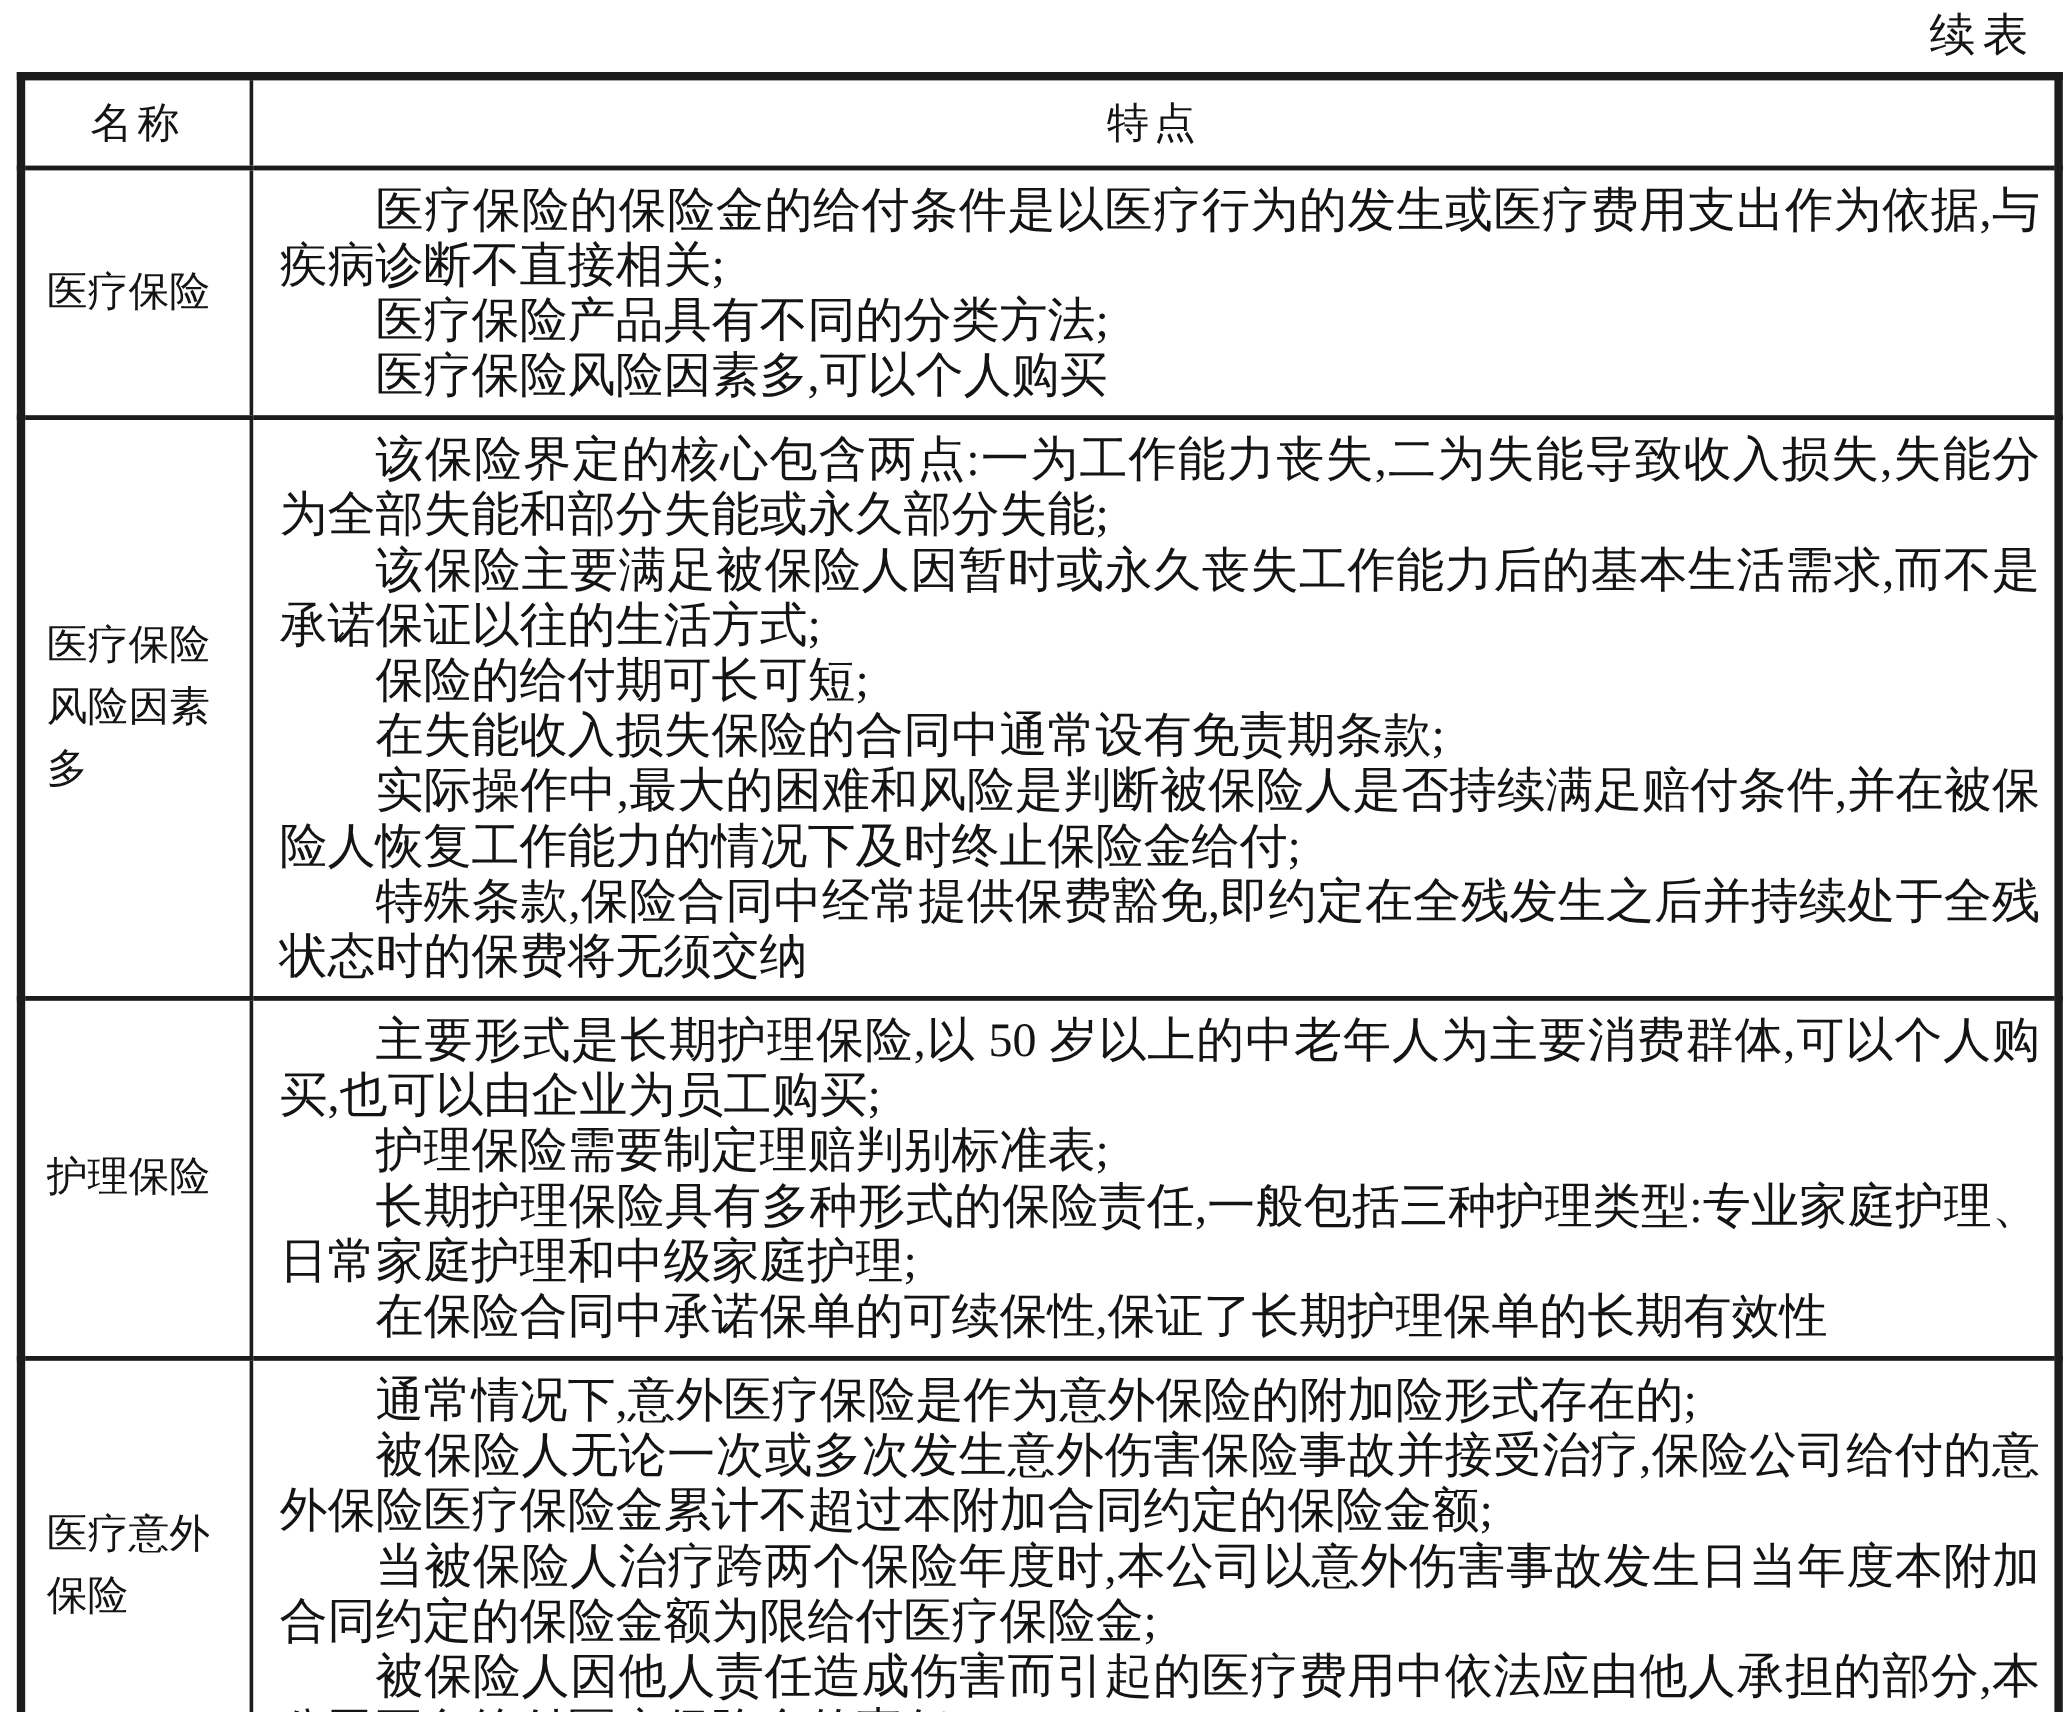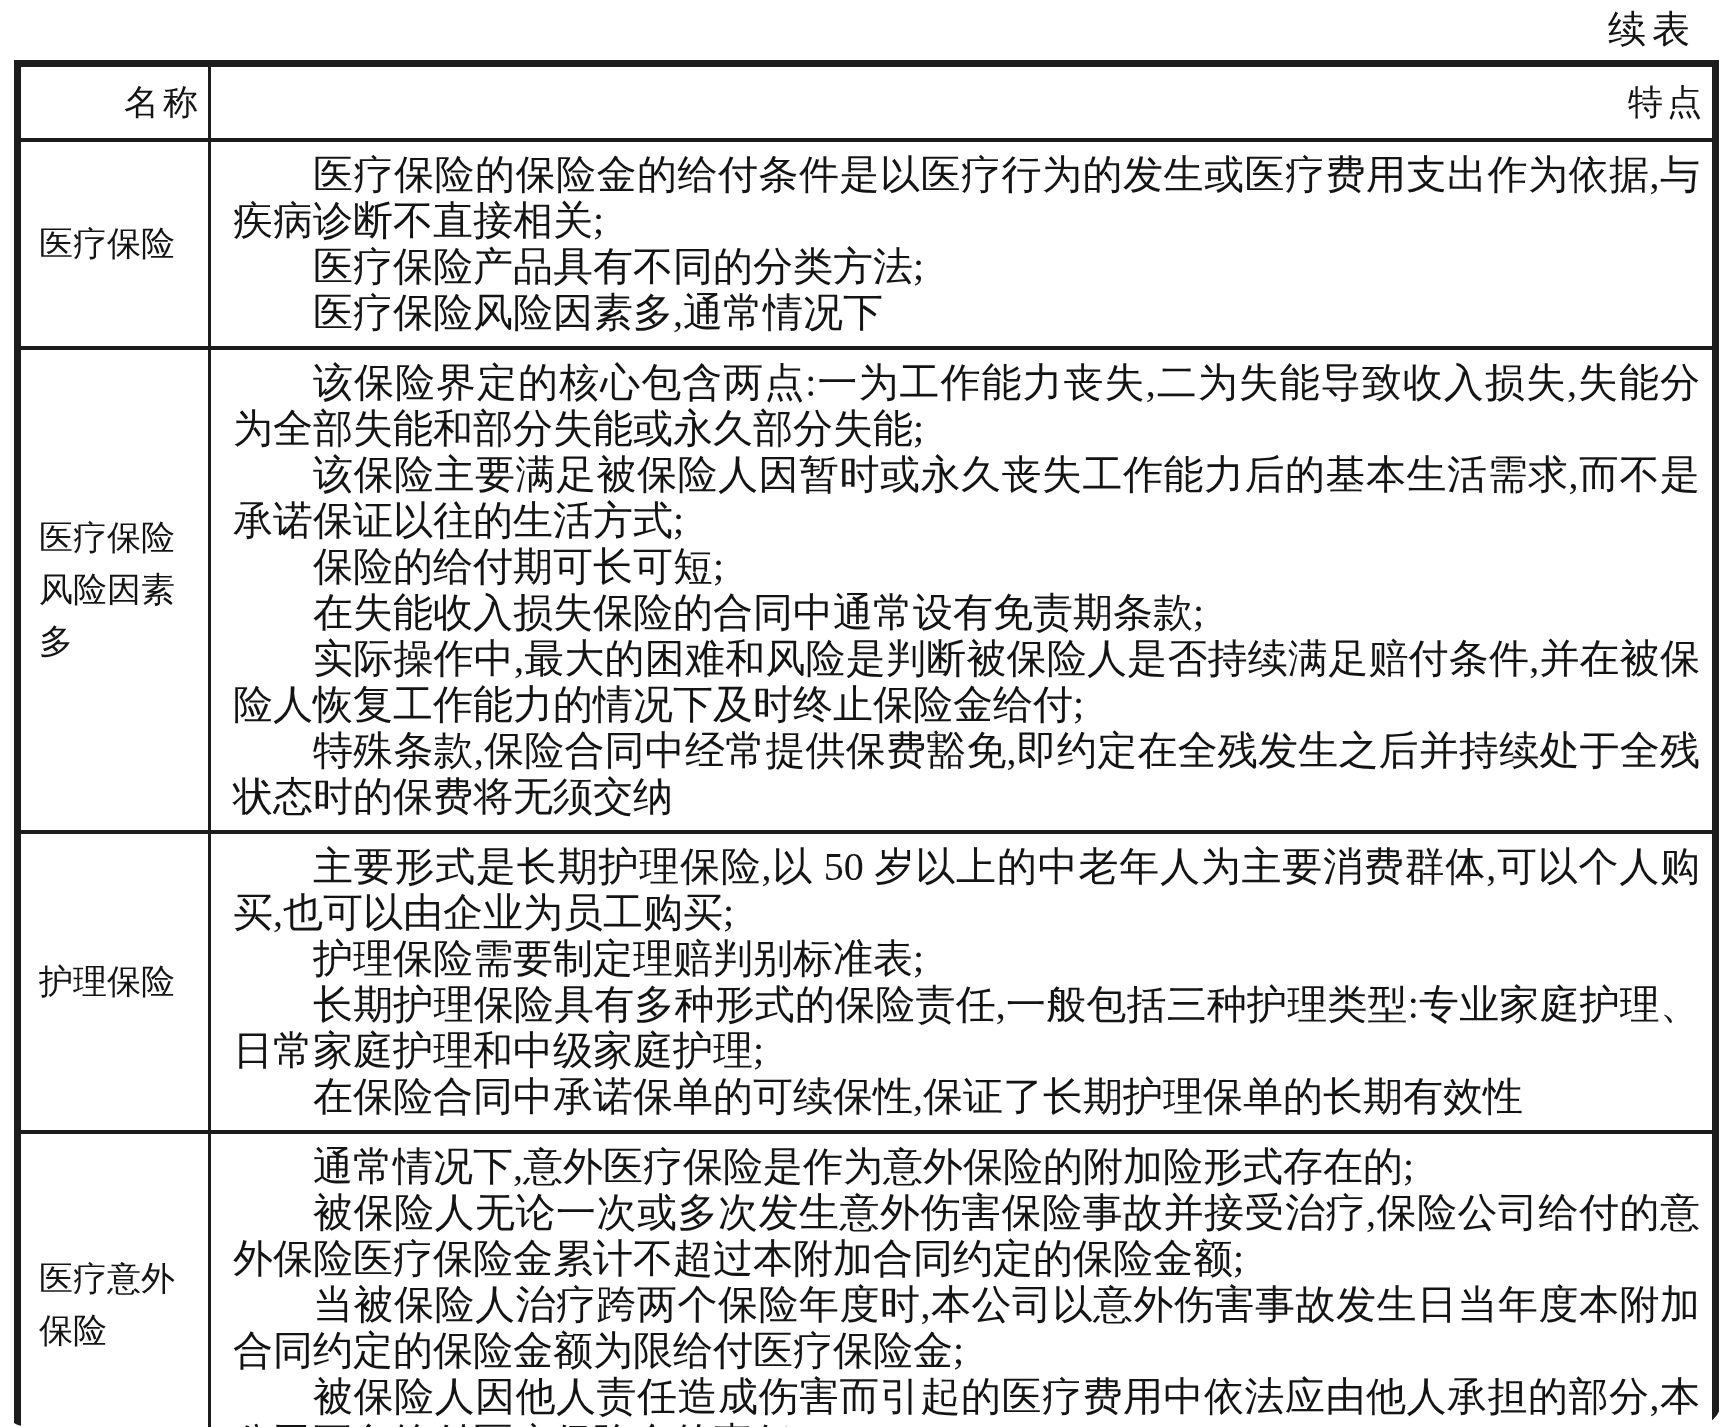--- a/index.html
+++ b/index.html
@@ -9,21 +9,20 @@
   }
   .page {
     position: relative;
     width: 1722px;
     height: 1427px;
     background: #ffffff;
     color: #141414;
     font-family: "Liberation Serif", "DejaVu Serif", serif;
     box-sizing: border-box;
     overflow: hidden;
-    border-radius: 28px;
   }
   .continued-label {
     position: absolute;
     top: 4px;
     right: 26px;
     font-size: 38px;
     letter-spacing: 6px;
     color: #141414;
   }
   table.insurance-table {
@@ -46,21 +45,21 @@
   }
   table.insurance-table th,
   table.insurance-table td {
     border-bottom-width: 4px;
   }
   col.col-name { width: 192px; }
   col.col-features { width: 1506px; }
   th {
     font-weight: normal;
     font-size: 35px;
-    text-align: right;
+    text-align: center;
     padding: 12px 6px;
     letter-spacing: 4px;
   }
   td.name-cell {
     vertical-align: middle;
     text-align: left;
     font-size: 34px;
     line-height: 52px;
     padding: 6px 18px;
   }
@@ -93,21 +92,21 @@
         <th>名称</th>
         <th>特点</th>
       </tr>
     </thead>
     <tbody>
       <tr>
         <td class="name-cell">医疗保险</td>
         <td class="features-cell">
           <p>医疗保险的保险金的给付条件是以医疗行为的发生或医疗费用支出作为依据,与疾病诊断不直接相关;</p>
           <p>医疗保险产品具有不同的分类方法;</p>
-          <p>医疗保险风险因素多,通常情况下</p>
+          <p>医疗保险风险因素多,可以个人购买</p>
         </td>
       </tr>
       <tr>
         <td class="name-cell">医疗保险风险因素多</td>
         <td class="features-cell">
           <p>该保险界定的核心包含两点:一为工作能力丧失,二为失能导致收入损失,失能分为全部失能和部分失能或永久部分失能;</p>
           <p>该保险主要满足被保险人因暂时或永久丧失工作能力后的基本生活需求,而不是承诺保证以往的生活方式;</p>
           <p>保险的给付期可长可短;</p>
           <p>在失能收入损失保险的合同中通常设有免责期条款;</p>
           <p>实际操作中,最大的困难和风险是判断被保险人是否持续满足赔付条件,并在被保险人恢复工作能力的情况下及时终止保险金给付;</p>

